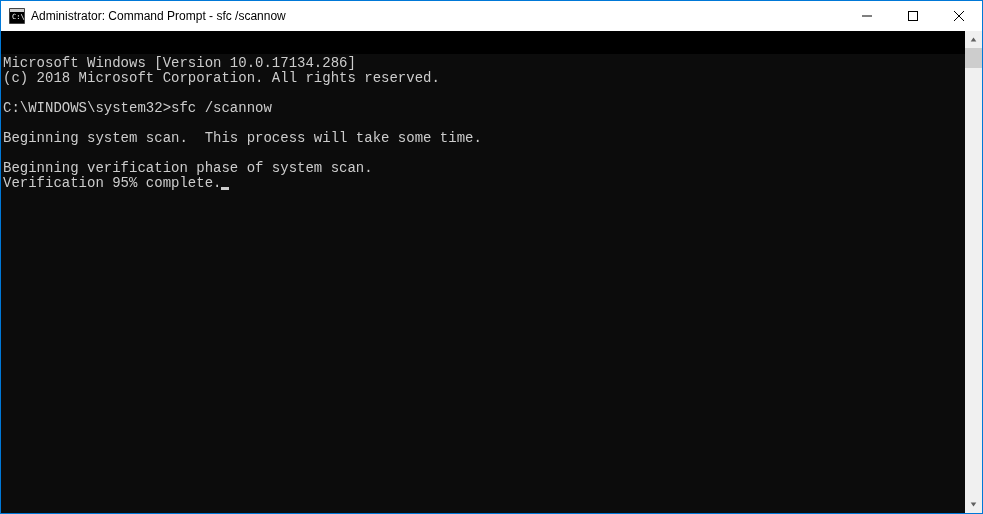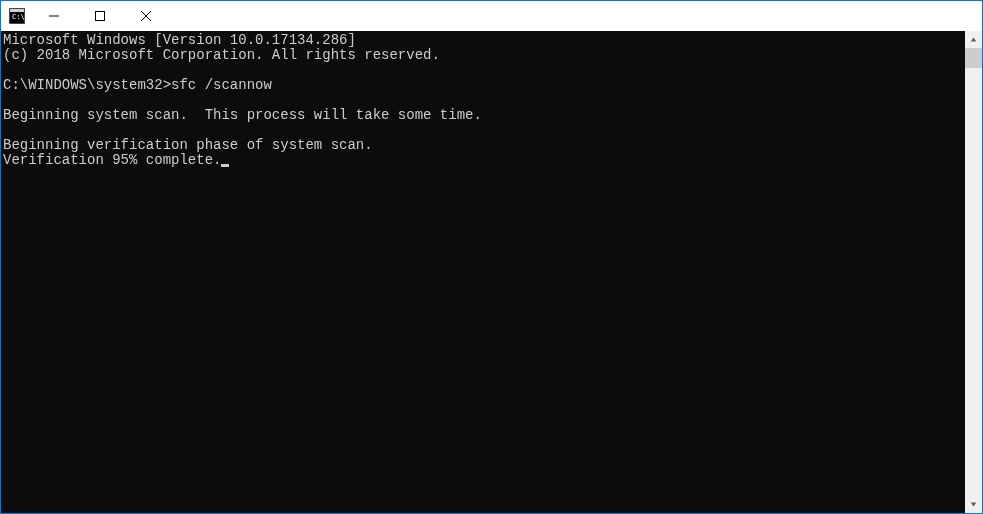--- a/index.html
+++ b/index.html
@@ -76,20 +76,21 @@
     .terminal {
       flex: 1;
       background: #0c0c0c;
       color: #cccccc;
       font-family: Consolas, "Courier New", monospace;
       font-size: 14px;
       line-height: 15px;
       padding: 2px 0 0 2px;
       white-space: pre;
       overflow: hidden;
+      margin-top: 23px;
     }
     .terminal-line {
       min-height: 15px;
     }
     .cursor {
       display: inline-block;
       width: 8px;
       height: 3px;
       background: #cccccc;
       vertical-align: bottom;
@@ -138,20 +139,21 @@
 
 <div class="window">
   <div class="titlebar">
     <span class="titlebar-icon">
       <svg viewBox="0 0 16 16">
         <rect x="0" y="0" width="16" height="16" fill="#000000" stroke="#888" stroke-width="1"></rect>
         <rect x="1" y="1" width="14" height="3" fill="#d0d0d0"></rect>
         <text x="3" y="11" font-size="7" fill="#ffffff" font-family="monospace">C:\</text>
       </svg>
     </span>
+    <span class="titlebar-text">Administrator: Command Prompt - sfc  /scannow</span>
     <div class="titlebar-controls">
       <button class="titlebar-btn">
         <svg viewBox="0 0 10 10">
             <line x1="0" y1="5" x2="10" y2="5" stroke="#000" stroke-width="1"></line>
           </svg>
       </button>
       <button class="titlebar-btn">
         <svg viewBox="0 0 10 10">
             <rect x="0.5" y="0.5" width="9" height="9" fill="none" stroke="#000" stroke-width="1"></rect>
           </svg>

